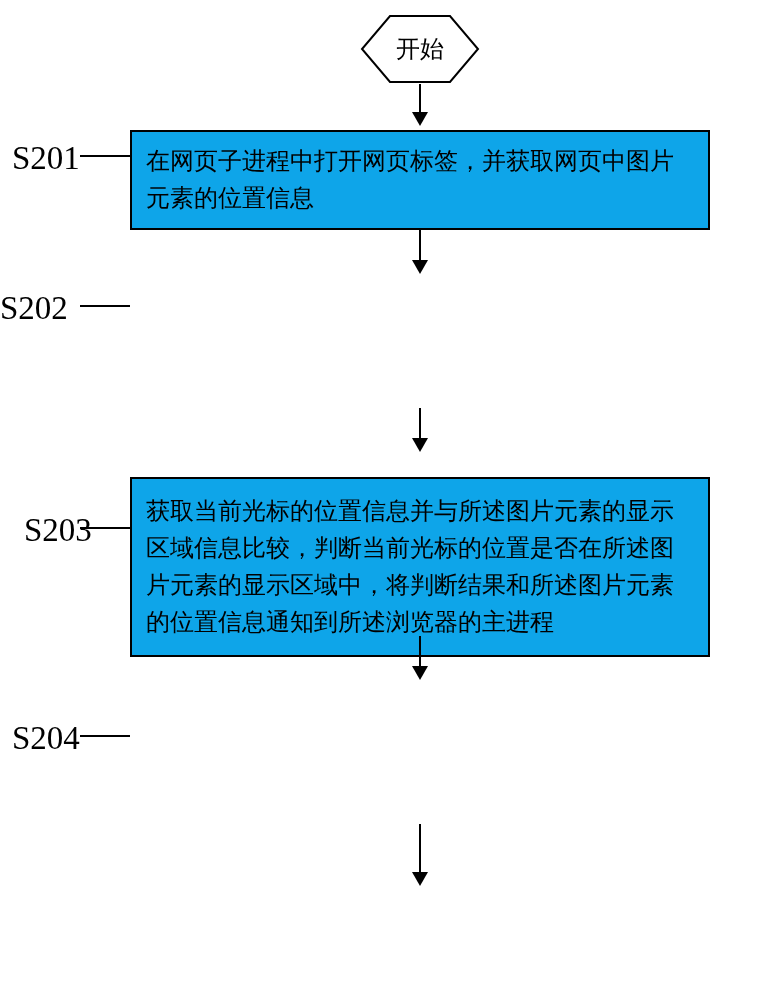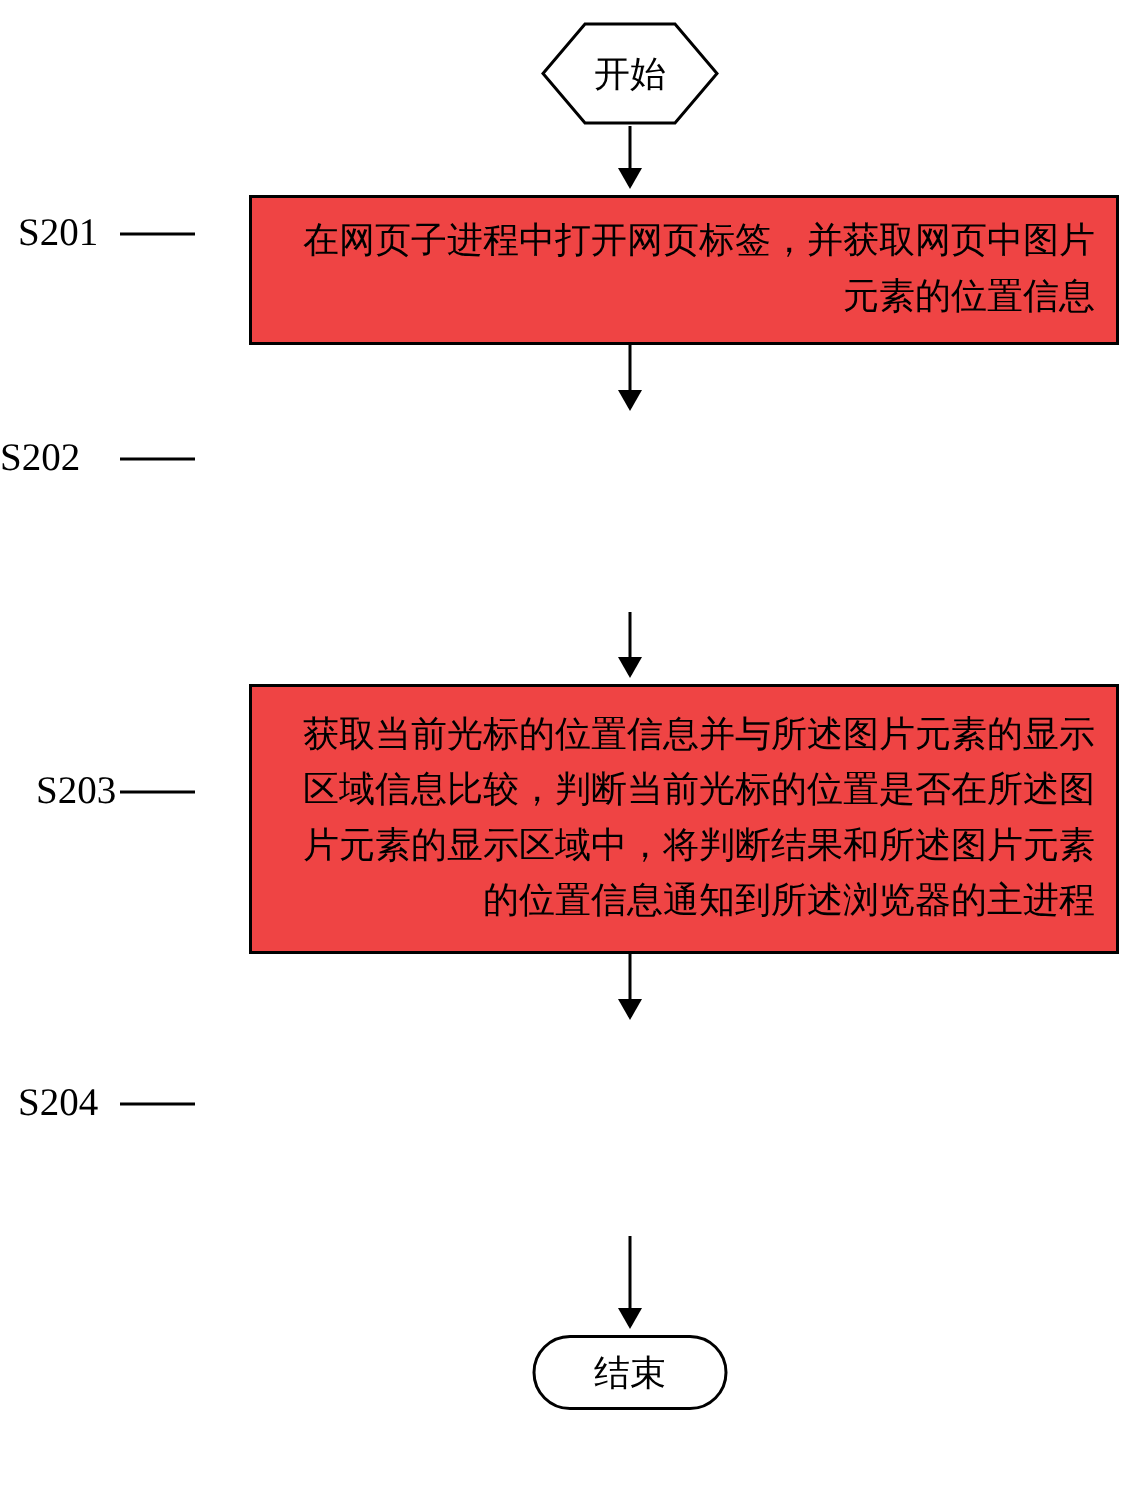--- a/index.html
+++ b/index.html
@@ -35,33 +35,32 @@
     border: 2px solid #000;
     border-radius: 25px;
     display: flex;
     align-items: center;
     justify-content: center;
     font-size: 24px;
   }
   .process {
     position: absolute;
     border: 2px solid #000;
-    background: #ef4444;
-    text-align: right;
+    background: #0ea5e9;
+    text-align: left;
     font-size: 24px;
     line-height: 1.55;
     display: flex;
     align-items: center;
     justify-content: center;
     padding: 10px 14px;
-    margin-left: 36px;
   }
   .step-label {
     position: absolute;
-    font-size: 26px;
+    font-size: 33px;
     font-family: "Times New Roman", serif;
   }
   .arrow {
     position: absolute;
     width: 2px;
     background: #000;
   }
   .arrow::after {
     content: "";
     position: absolute;
@@ -100,30 +99,27 @@
   <div class="step-label" style="left:12px; top:140px;">S201</div>
   <div class="label-line" style="left:80px; top:155px; width:50px;"></div>
 
   <div class="arrow" style="left:419px; top:230px; height:42px;"></div>
 
   <div class="step-label" style="left:0; top:290px;">S202</div>
   <div class="label-line" style="left:80px; top:305px; width:50px;"></div>
 
   <div class="arrow" style="left:419px; top:408px; height:42px;"></div>
 
-  <div class="process" style="left:130px; top:456px; width:580px; height:180px;">
+  <div class="process" style="left:130px; top:477px; width:580px; height:180px;">
     <span>获取当前光标的位置信息并与所述图片元素的显示区域信息比较，判断当前光标的位置是否在所述图片元素的显示区域中，将判断结果和所述图片元素的位置信息通知到所述浏览器的主进程</span>
   </div>
   <div class="step-label" style="left:24px; top:512px;">S203</div>
   <div class="label-line" style="left:80px; top:527px; width:50px;"></div>
 
   <div class="arrow" style="left:419px; top:636px; height:42px;"></div>
 
   <div class="step-label" style="left:12px; top:720px;">S204</div>
   <div class="label-line" style="left:80px; top:735px; width:50px;"></div>
 
   <div class="arrow" style="left:419px; top:824px; height:60px;"></div>
 
-  <div class="terminator" style="left:355px; top:890px;">
-    <span>结束</span>
-  </div>
 
 </div>
 
 </body></html>

